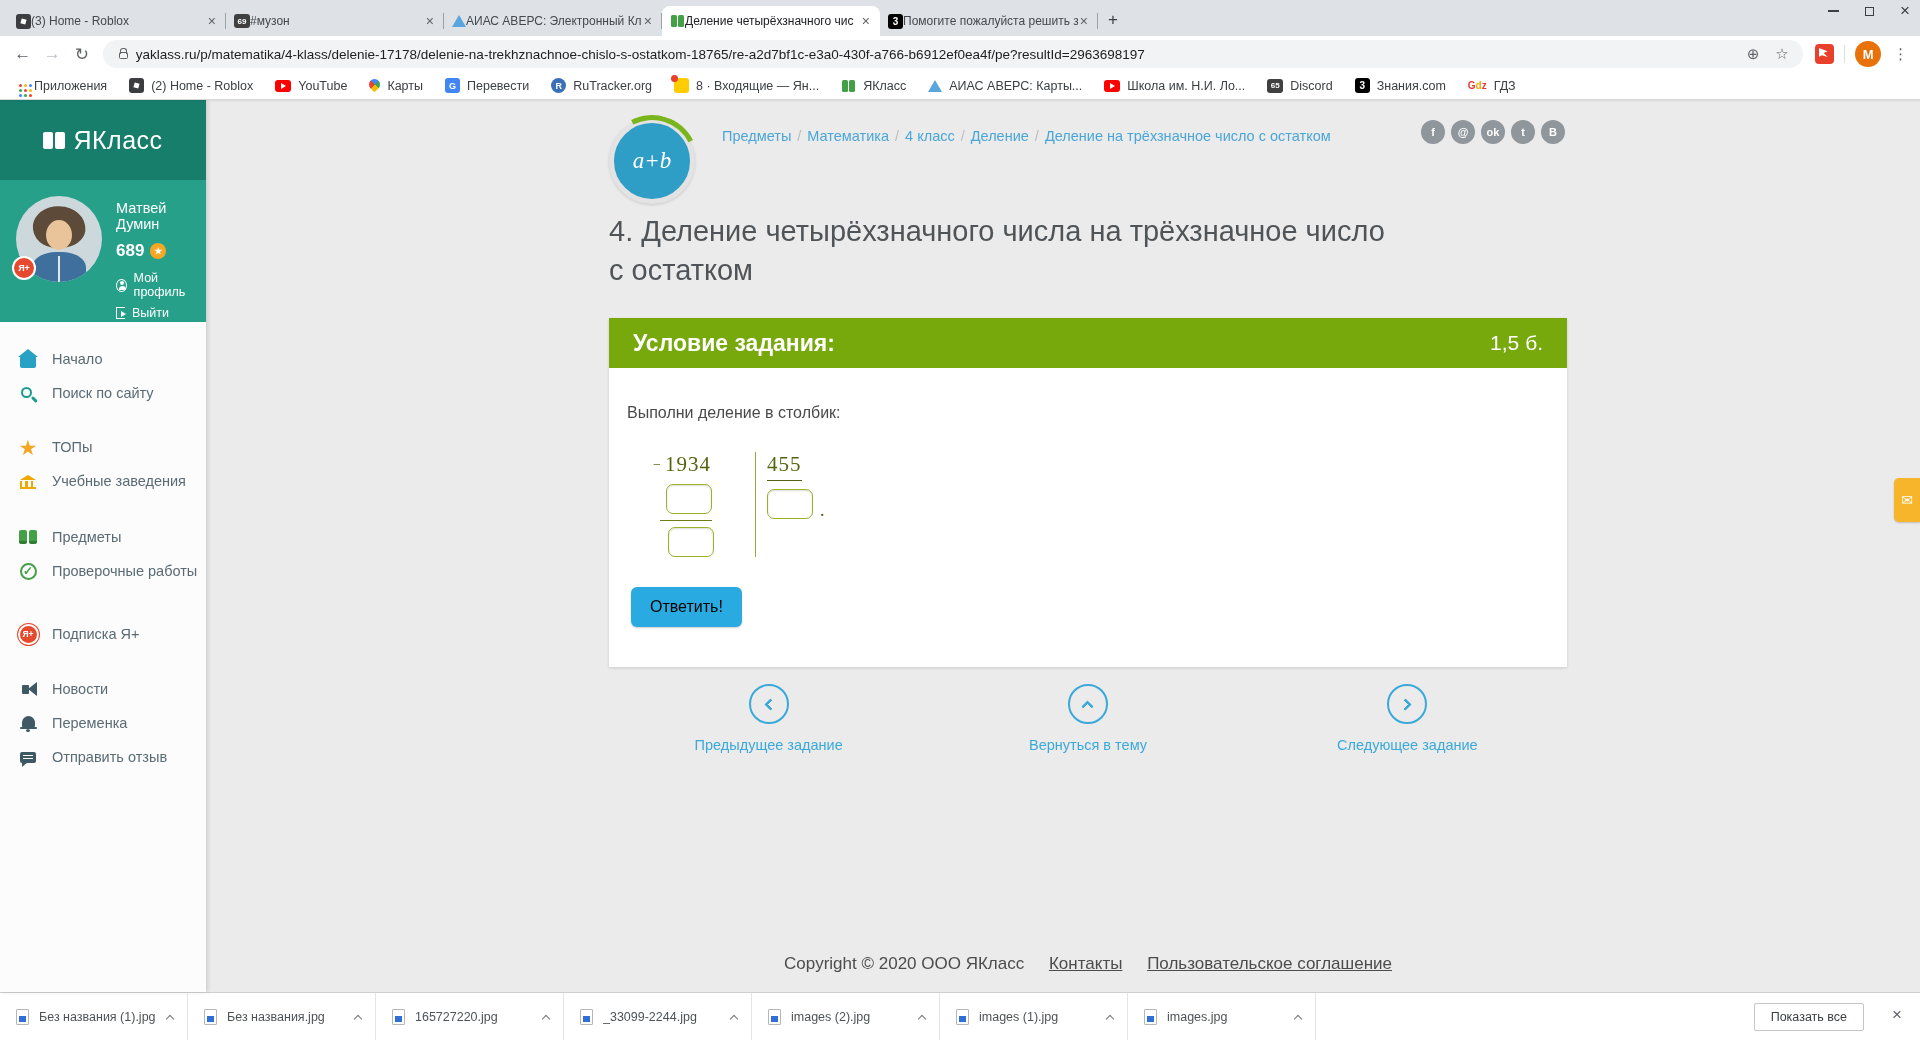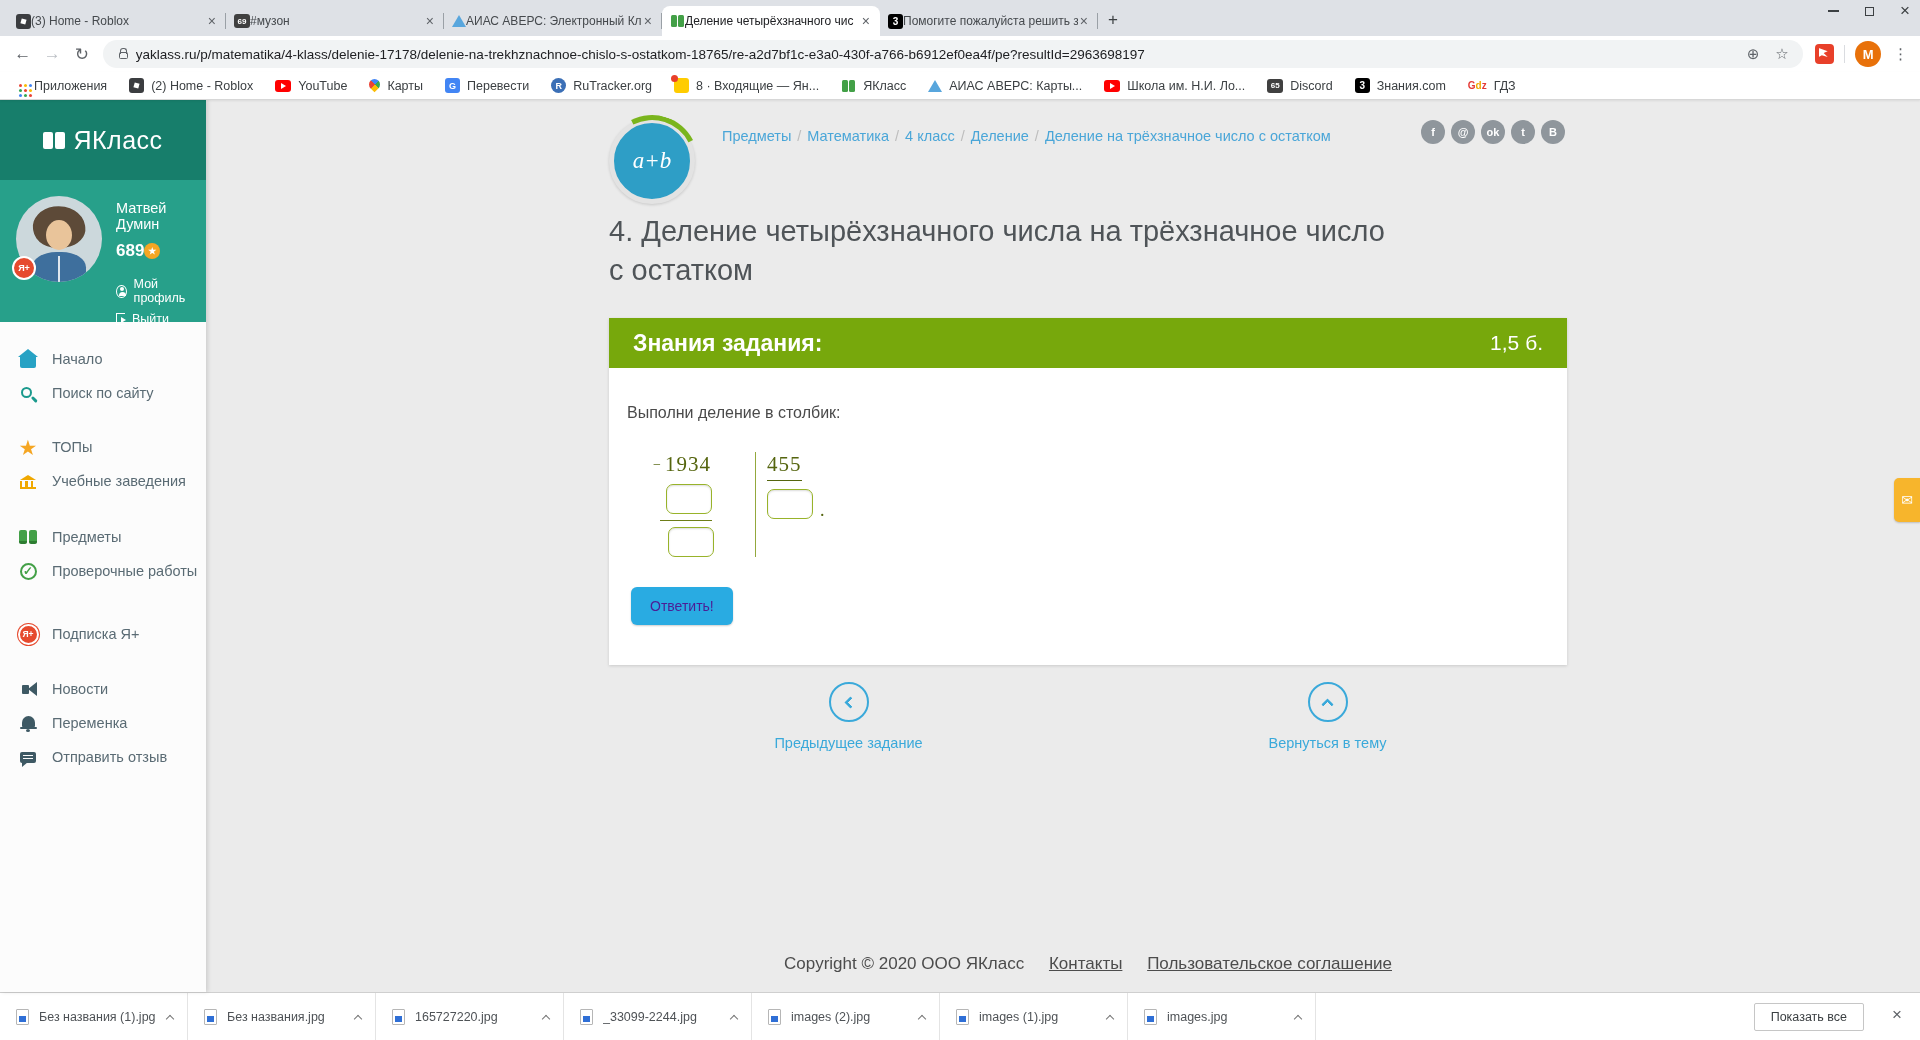--- a/index.html
+++ b/index.html
@@ -68,21 +68,21 @@
   .side-profile { height:142px; background:#27a08a; display:flex; padding:16px 10px 0 16px; gap:14px; }
   .avatar-wrap { position:relative; width:86px; height:86px; flex:none; }
   .avatar { width:86px; height:86px; border-radius:50%; background:#ccd8dc; overflow:hidden; position:relative; }
   .av-hair { position:absolute; left:17px; top:10px; width:52px; height:42px; background:#5d4a38; border-radius:50% 60% 45% 55%; transform:rotate(-8deg); }
   .av-face { position:absolute; left:30px; top:24px; width:26px; height:30px; background:#e9c49a; border-radius:50%; }
   .av-body { position:absolute; left:16px; top:56px; width:54px; height:34px; background:#3e6f9d; border-radius:45% 45% 0 0; }
   .av-body::after { content:''; position:absolute; left:26px; top:4px; width:2px; height:28px; background:#dfe7ee; }
   .yaplus-badge { position:absolute; left:-4px; bottom:2px; width:24px; height:24px; border-radius:50%; background:#e64a2e; border:2px solid #fff; color:#fff; font-size:9px; font-weight:bold; display:flex; align-items:center; justify-content:center; }
   .prof-info { color:#fff; padding-top:4px; }
   .prof-name { font-size:14.5px; margin-bottom:9px; }
-  .prof-points { font-size:17px; font-weight:bold; display:flex; align-items:center; margin-bottom:16px; }
+  .prof-points { font-size:17px; font-weight:bold; display:flex; align-items:center; gap:6px; margin-bottom:10px; }
   .star-coin { width:16px; height:16px; border-radius:50%; background:#f5a623; color:#fff; font-size:9px; display:flex; align-items:center; justify-content:center; }
   .prof-link { font-size:12.5px; display:flex; align-items:center; gap:7px; margin-bottom:7px; }
   .person-ico { width:13px; height:13px; border:1.4px solid #fff; border-radius:50%; position:relative; }
   .person-ico::before { content:''; position:absolute; left:3.2px; top:1.5px; width:4px; height:4px; border-radius:50%; background:#fff; }
   .person-ico::after { content:''; position:absolute; left:1.5px; top:6.5px; width:7.5px; height:4px; border-radius:4px 4px 0 0; background:#fff; }
   .exit-ico { width:9px; height:12px; border:1.6px solid #fff; border-right:none; position:relative; }
   .exit-ico::after { content:''; position:absolute; left:4px; top:2.5px; border-left:5px solid #fff; border-top:3px solid transparent; border-bottom:3px solid transparent; }
 
   .side-nav { padding-top:20px; }
   .nav-item { height:34px; display:flex; align-items:center; gap:13px; padding-left:17px; font-size:14.5px; color:#5a6b74; cursor:pointer; }
@@ -134,21 +134,21 @@
   .minus { font-size:14px; margin-right:4px; vertical-align:2px; }
   .dividend, .divisor { font-size:21px; letter-spacing:1px; }
   .ans-box { width:46px; height:30px; border:1px solid #98b32a; border-radius:7px; background:#fff; box-shadow:inset 0 1px 2px rgba(0,0,0,.14); outline:none; font-family:"Liberation Serif", serif; font-size:17px; color:#55650f; text-align:center; display:block; }
   .box1 { margin:7px 0 0 13px; }
   .sub-line { width:52px; height:1px; background:#6d7d18; margin:6px 0 0 7px; }
   .box3 { margin:6px 0 0 15px; }
   .div-right { border-left:1px solid #93a83d; padding-left:11px; margin-left:40px; }
   .divisor-wrap { display:inline-block; border-bottom:1px solid #55650f; padding-bottom:3px; }
   .q-row { display:flex; align-items:flex-end; gap:7px; margin-top:8px; }
   .q-dot { font-size:18px; line-height:1; }
-  .answer-btn { margin:30px 0 0 4px; background:#29abe2; color:#4c1d95; border:none; border-radius:6px; font-size:14px; padding:11px 19px; font-family:"Liberation Sans", sans-serif; cursor:pointer; box-shadow:0 1px 2px rgba(0,0,0,.2); }
+  .answer-btn { margin:30px 0 0 4px; background:#29abe2; color:#000000; border:none; border-radius:6px; font-size:16px; padding:11px 19px; font-family:"Liberation Sans", sans-serif; cursor:pointer; box-shadow:0 1px 2px rgba(0,0,0,.2); }
 
   .tasknav { display:flex; margin-top:17px; }
   .tn-col { flex:1; display:flex; flex-direction:column; align-items:center; }
   .tn-circle { width:40px; height:40px; border-radius:50%; border:2px solid #3aa9da; display:flex; align-items:center; justify-content:center; cursor:pointer; }
   .chev { width:9px; height:9px; border-right:3px solid #3aa9da; border-bottom:3px solid #3aa9da; border-radius:1px; }
   .chev-left { transform:rotate(135deg); margin-left:4px; }
   .chev-up { transform:rotate(-135deg); margin-top:5px; }
   .chev-right { transform:rotate(-45deg); margin-right:4px; }
   .tn-label { margin-top:13px; font-size:14.5px; color:#3aa9da; cursor:pointer; }
 
@@ -408,21 +408,21 @@
           <span class="soc">ok</span>
           <span class="soc">t</span>
           <span class="soc">B</span>
         </div>
       </div>
 
       <div class="page-title">4. Деление четырёхзначного числа на трёхзначное число с остатком</div>
 
       <div class="task-card">
         <div class="task-head">
-          <span class="th-title">Знания задания:</span>
+          <span class="th-title">Условие задания:</span>
           <span class="th-points">1,5 б.</span>
         </div>
         <div class="task-body">
           <div class="task-prompt">Выполни деление в столбик:</div>
           <div class="division">
             <div class="div-left">
               <div class="div-row1">
                 <span class="minus">−</span><span class="dividend">1934</span>
               </div>
               <input class="ans-box box1" style="">
@@ -447,20 +447,26 @@
               <span class="chev chev-left"></span>
             </div>
           <div class="tn-label">Предыдущее задание</div>
         </div>
         <div class="tn-col">
           <div class="tn-circle">
               <span class="chev chev-up"></span>
             </div>
           <div class="tn-label">Вернуться в тему</div>
         </div>
+        <div class="tn-col">
+          <div class="tn-circle">
+              <span class="chev chev-right"></span>
+            </div>
+          <div class="tn-label">Следующее задание</div>
+        </div>
       </div>
     </div>
 
     <div class="site-footer">
       <span>Copyright © 2020 ООО ЯКласс</span>
       <a>Контакты</a>
       <a>Пользовательское соглашение</a>
     </div>
 
     <div class="envelope-tab">

